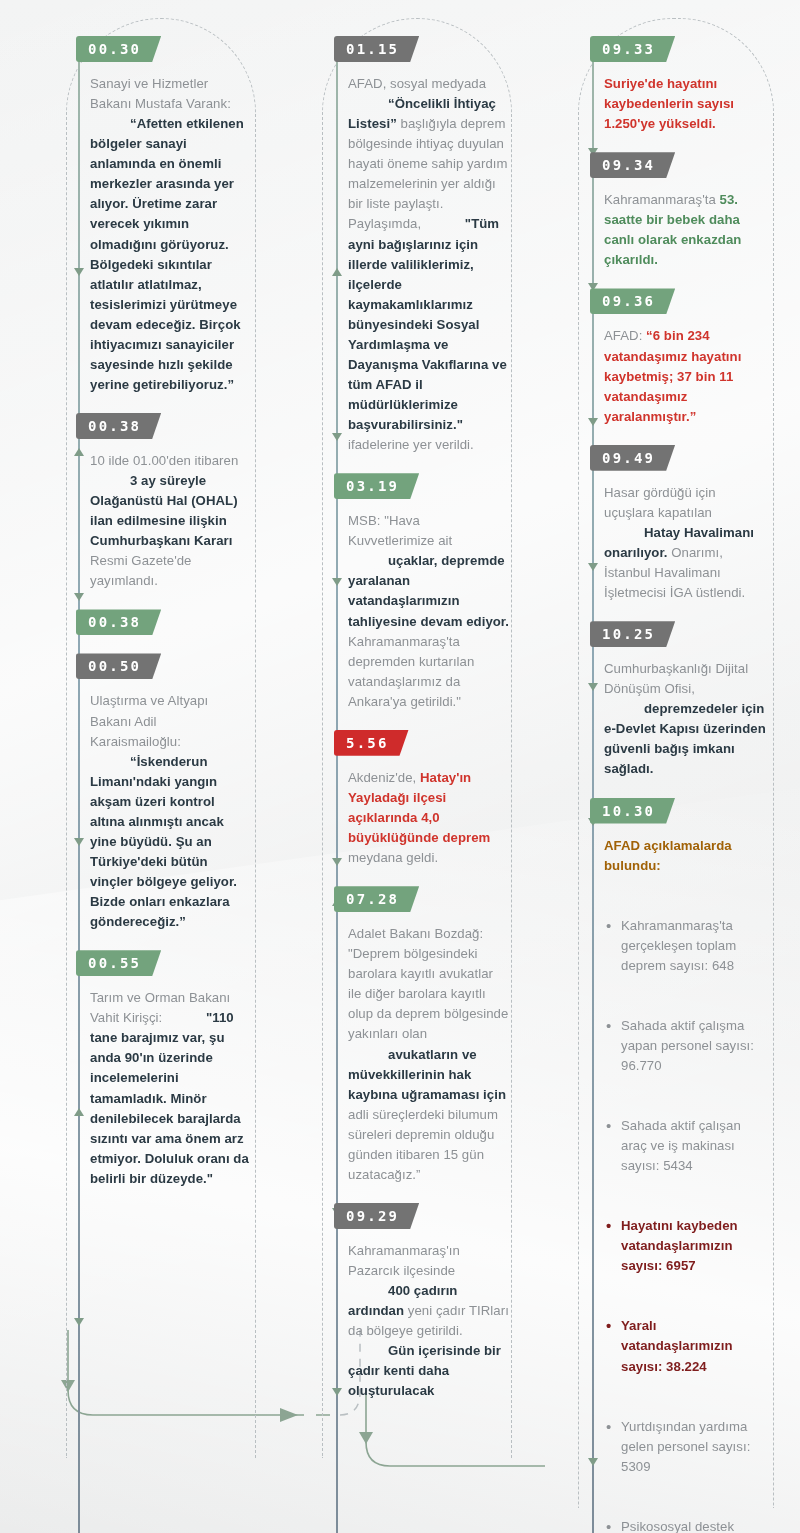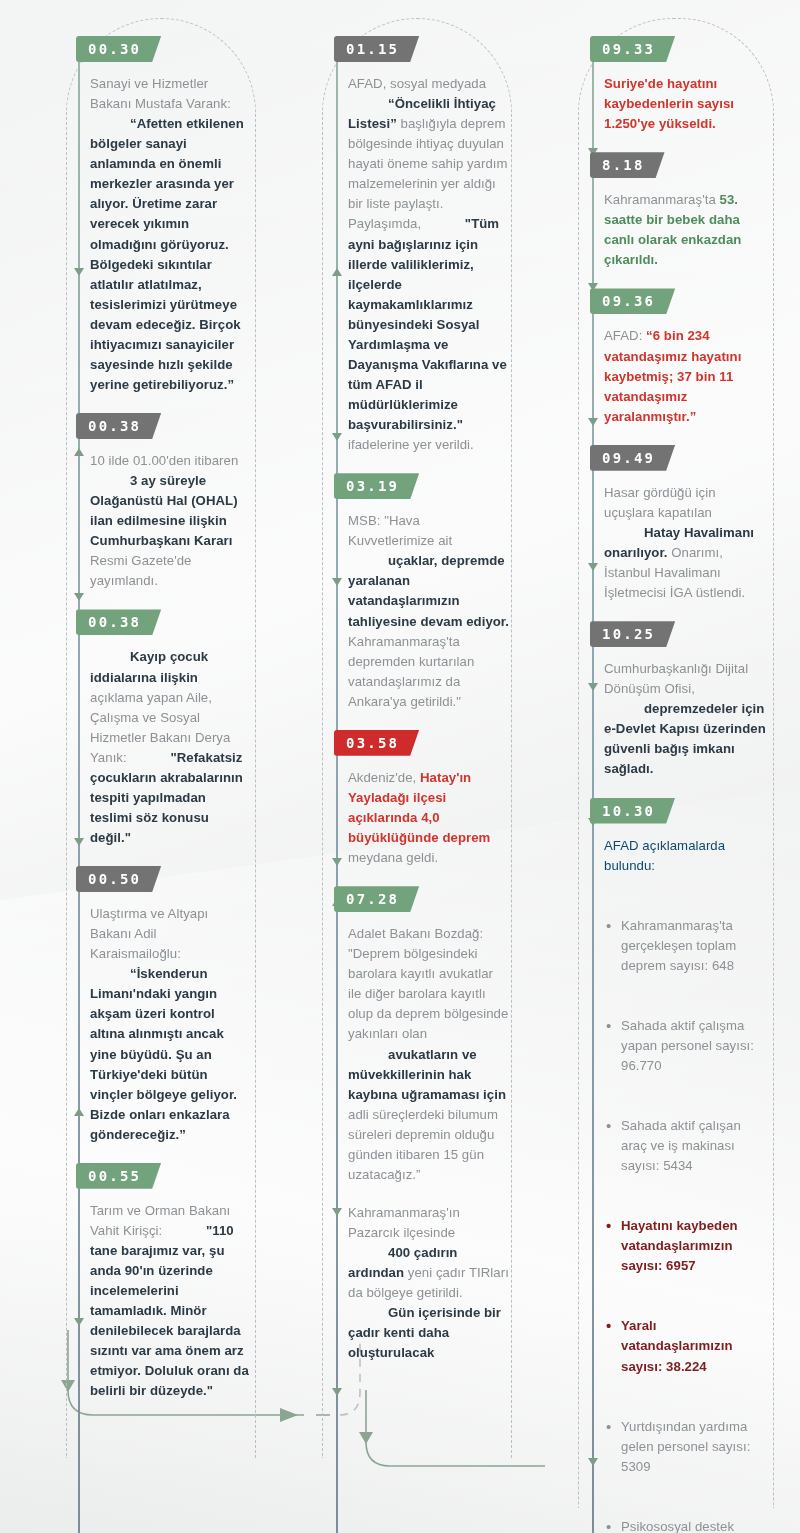--- a/index.html
+++ b/index.html
@@ -140,22 +140,22 @@
   }
   .col-2 .body { margin-left: 72px; }
   .col-3 .body { margin-left: 68px; padding-right: 18px; }
 
   .body b { color: #2b3a44; font-weight: bold; margin-left: 40px; }
   .body .red { color: #d0342c; font-weight: bold; }
   .body .green { color: #4f8c5c; font-weight: bold; }
 
   
   .lead {
-    color: #0c4a6e;
-    font-weight: normal;
+    color: #a16207;
+    font-weight: bold;
     margin-bottom: 9px;
   }
   ul.bullets { list-style: none; }
   ul.bullets > li {
     position: relative;
     padding-left: 17px;
     margin-bottom: 9px;
     color: #8d9195;
     margin-top: 40px;
   }
@@ -234,23 +234,20 @@
           <span class="badge navy">00.38</span>
         </div>
         <div class="body">
           <span>10 ilde 01.00'den itibaren </span><b>3 ay süreyle Olağanüstü Hal (OHAL) ilan edilmesine ilişkin Cumhurbaşkanı Kararı </b><span>Resmi Gazete'de yayımlandı.</span>
         </div>
       </div>
 
       <div class="event">
         <div class="badge-wrap">
           <span class="badge green">00.38</span>
-        </div>
-        <div class="body">
-          <b>Kayıp çocuk iddialarına ilişkin </b><span>açıklama yapan Aile, Çalışma ve Sosyal Hizmetler Bakanı Derya Yanık: </span><b>"Refakatsiz çocukların akrabalarının tespiti yapılmadan teslimi söz konusu değil."</b>
         </div>
       </div>
 
       <div class="event">
         <div class="badge-wrap">
           <span class="badge navy">00.50</span>
         </div>
         <div class="body">
           <span>Ulaştırma ve Altyapı Bakanı Adil Karaismailoğlu: </span><b>“İskenderun Limanı'ndaki yangın akşam üzeri kontrol altına alınmıştı ancak yine büyüdü. Şu an Türkiye'deki bütün vinçler bölgeye geliyor. Bizde onları enkazlara göndereceğiz.”</b>
         </div>
@@ -294,37 +291,40 @@
         <div class="badge-wrap">
           <span class="badge green">03.19</span>
         </div>
         <div class="body">
           <span>MSB: "Hava Kuvvetlerimize ait </span><b>uçaklar, depremde yaralanan vatandaşlarımızın tahliyesine devam ediyor. </b><span>Kahramanmaraş'ta depremden kurtarılan vatandaşlarımız da Ankara'ya getirildi."</span>
         </div>
       </div>
 
       <div class="event">
         <div class="badge-wrap">
-          <span class="badge red">03.58</span>
+          <span class="badge red">5.56</span>
         </div>
         <div class="body">
           <span>Akdeniz'de, </span><span class="red">Hatay'ın Yayladağı ilçesi açıklarında 4,0 büyüklüğünde deprem </span><span>meydana geldi.</span>
         </div>
       </div>
 
       <div class="event">
         <div class="badge-wrap">
           <span class="badge green">07.28</span>
         </div>
         <div class="body">
           <span>Adalet Bakanı Bozdağ: "Deprem bölgesindeki barolara kayıtlı avukatlar ile diğer barolara kayıtlı olup da deprem bölgesinde yakınları olan </span><b>avukatların ve müvekkillerinin hak kaybına uğramaması için </b><span>adli süreçlerdeki bilumum süreleri depremin olduğu günden itibaren 15 gün uzatacağız.”</span>
         </div>
       </div>
 
       <div class="event">
+        <div class="badge-wrap">
+          <span class="badge navy">09.29</span>
+        </div>
         <div class="body">
           <span>Kahramanmaraş'ın Pazarcık ilçesinde </span><b>400 çadırın ardından </b><span>yeni çadır TIRları da bölgeye getirildi. </span><b>Gün içerisinde bir çadır kenti daha oluşturulacak</b>
         </div>
       </div>
 
     </div>
   </div>
 
   <div class="column col-3">
     <div class="rail-dash"></div>
@@ -343,21 +343,21 @@
         <div class="badge-wrap">
           <span class="badge green">09.33</span>
         </div>
         <div class="body">
           <span class="red">Suriye'de hayatını kaybedenlerin sayısı 1.250'ye yükseldi.</span>
         </div>
       </div>
 
       <div class="event">
         <div class="badge-wrap">
-          <span class="badge navy">8.18</span>
+          <span class="badge navy">09.34</span>
         </div>
         <div class="body">
           <span>Kahramanmaraş'ta </span><span class="green">53. saatte bir bebek daha canlı olarak enkazdan çıkarıldı.</span>
         </div>
       </div>
 
       <div class="event">
         <div class="badge-wrap">
           <span class="badge green">09.36</span>
         </div>

